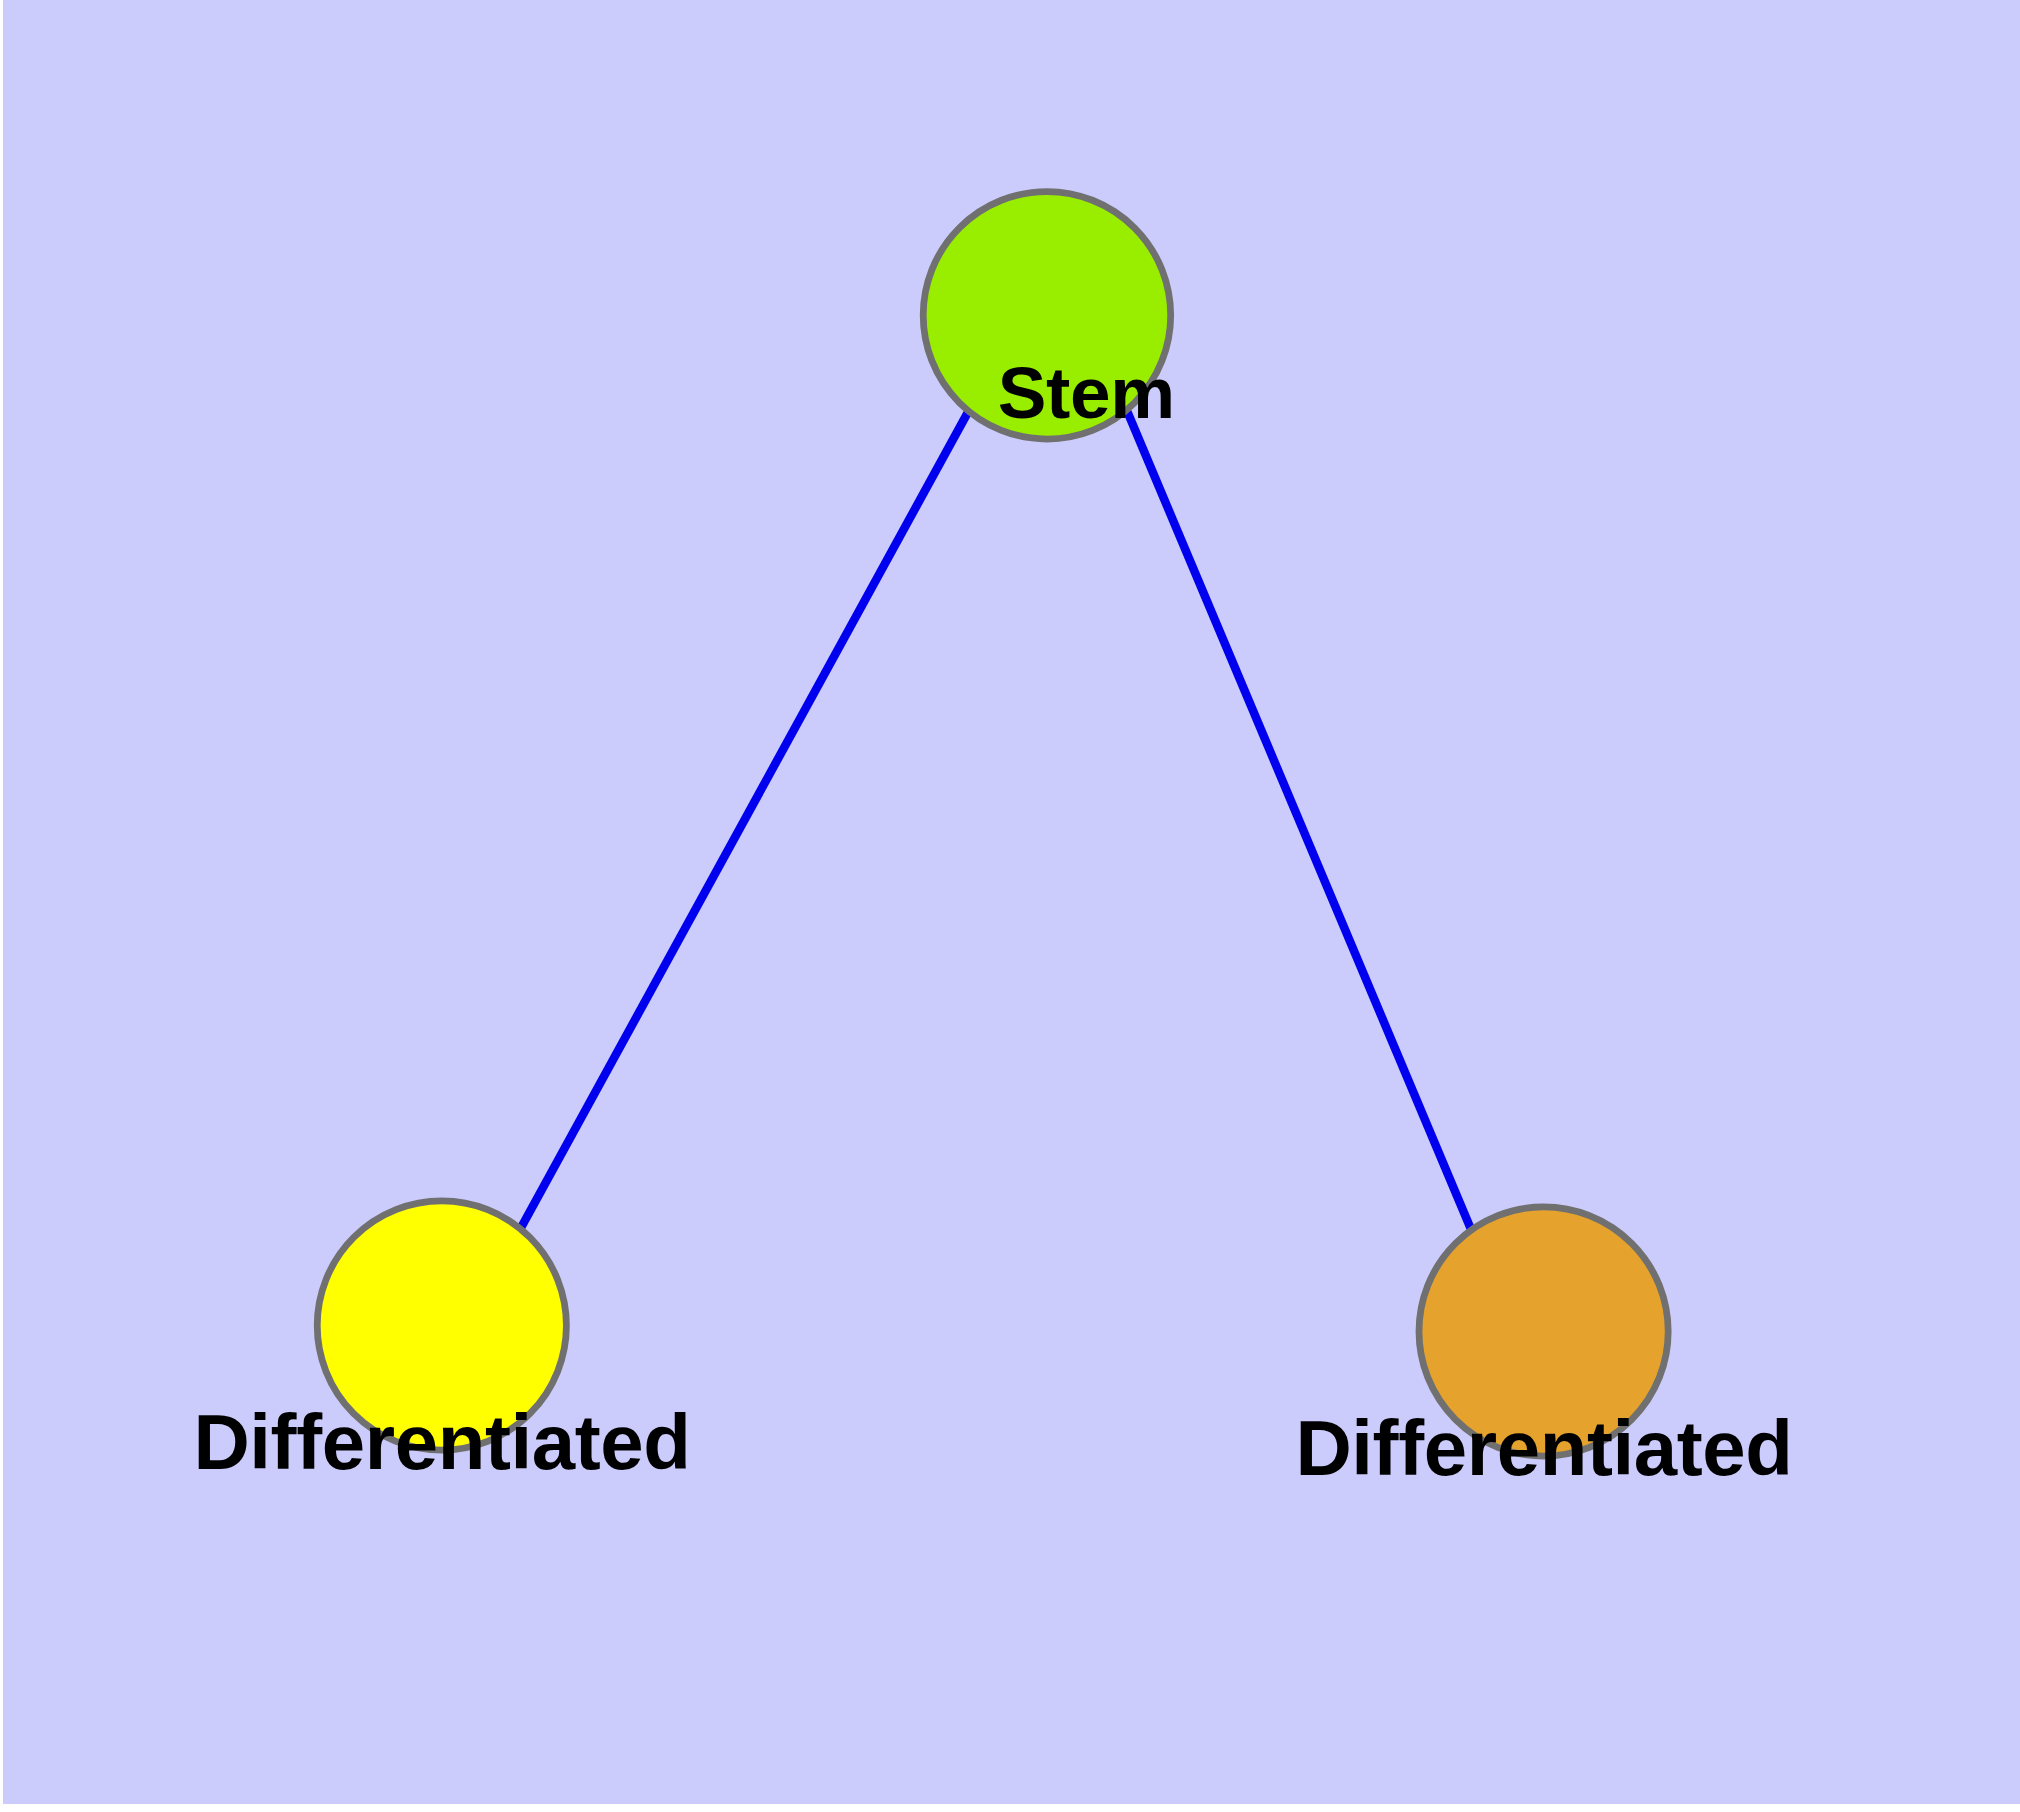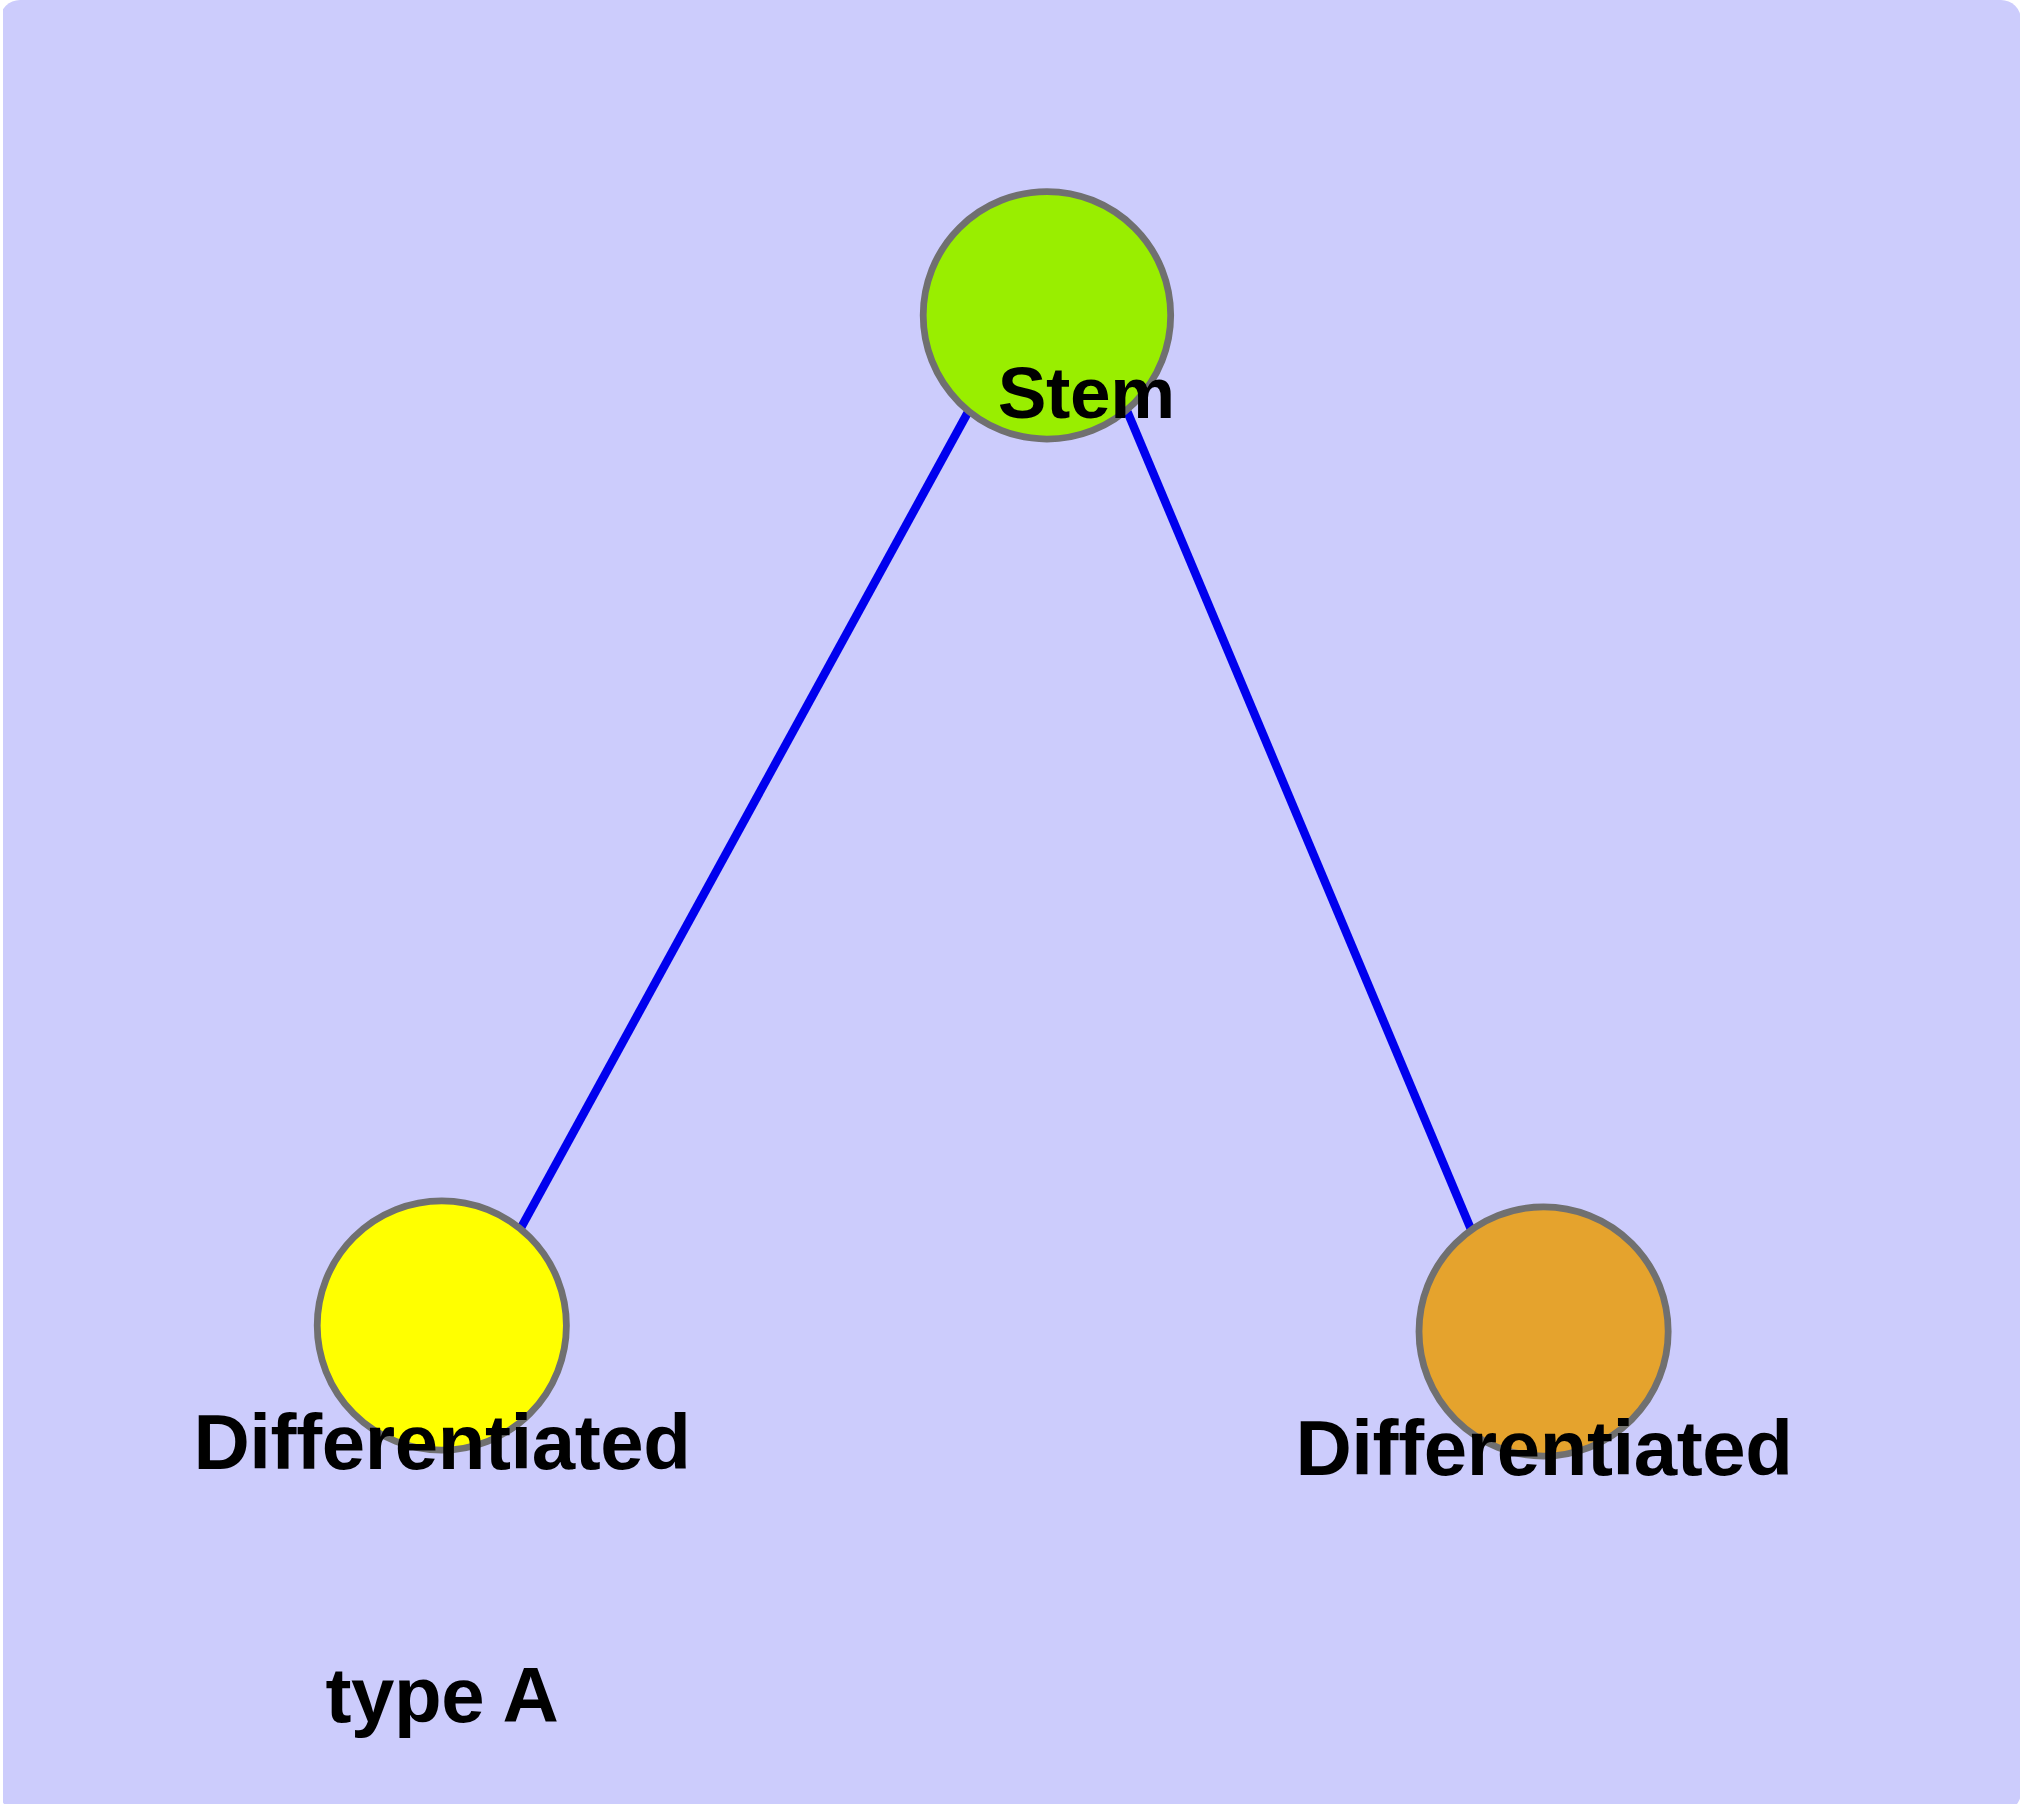--- a/index.html
+++ b/index.html
@@ -8,21 +8,20 @@
     padding: 0;
     background: #ffffff;
   }
   #stage {
     position: relative;
     width: 2021px;
     height: 1812px;
     background: #ffffff;
     overflow: hidden;
     font-family: "Liberation Sans", "DejaVu Sans", sans-serif;
-    border-radius: 20px;
   }
   #canvas {
     position: absolute;
     left: 3.4px;
     top: 0px;
     width: 2017px;
     height: 1804px;
     background: #ccccfc;
   }
   #graph-svg {
@@ -67,20 +66,19 @@
       <circle cx="1821" cy="1571" r="147" fill="#e5a32d" stroke="#707070" stroke-width="8"></circle>
     </g>
   </svg>
 
   <div class="node-label label-stem" style="left:792px; top:275px; width:509px;">
     <span>Stem</span>
   </div>
 
   <div class="node-label label-leaf" style="left:18px; top:1232px; width:848px;">
     <div>Differentiated</div>
-    <div>type A</div>
   </div>
 
   <div class="node-label label-leaf" style="left:1120px; top:1238px; width:848px;">
     <div>Differentiated</div>
   </div>
 </div>
 
 
 </body></html>

